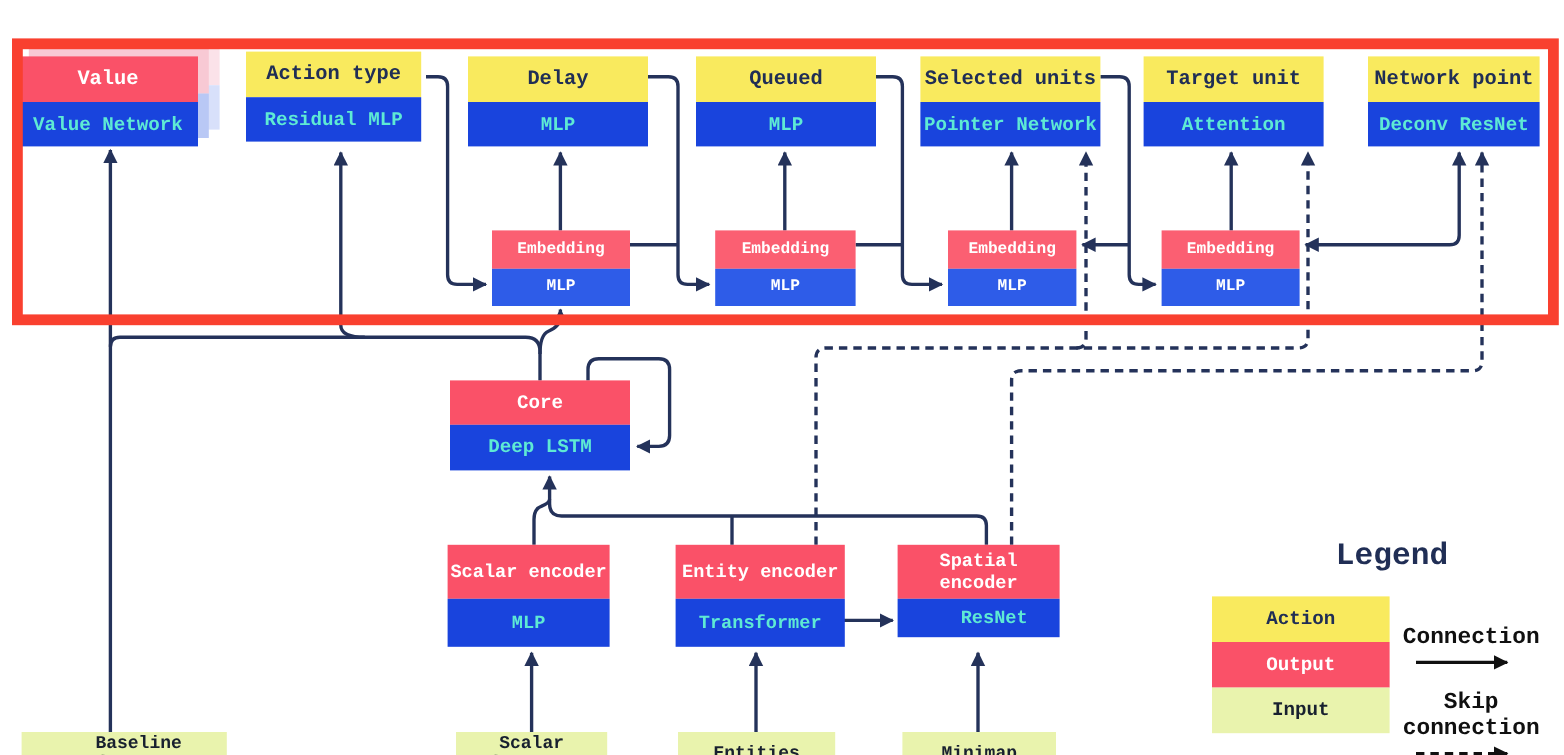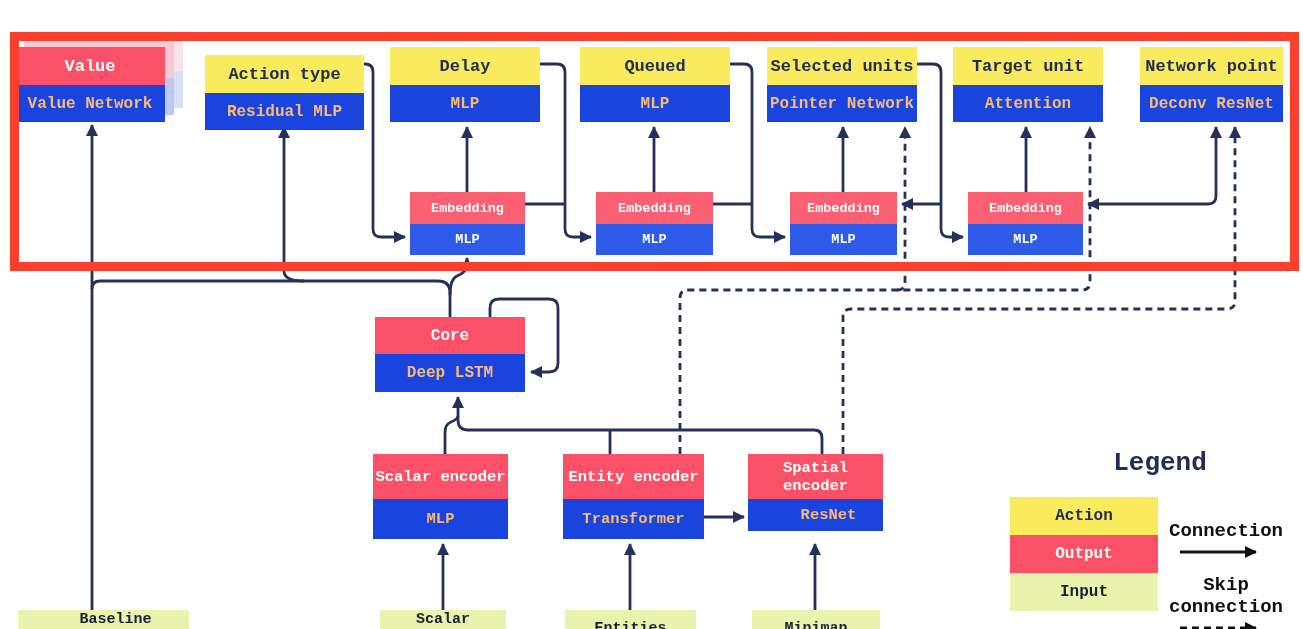--- a/index.html
+++ b/index.html
@@ -8,21 +8,21 @@
     --line:#24325a; --frame:#f9402f; --navy:#202e55; --black:#101010;
   }
   html,body{margin:0;padding:0;background:#ffffff;}
   .stage{position:relative;width:1303px;height:629px;background:#fff;overflow:hidden;
          font-family:Liberation Mono, monospace;margin-top:27px;}
   svg.wires{position:absolute;left:0;top:0;z-index:1;}
   .blk{position:absolute;z-index:2;}
   .band{display:flex;align-items:center;justify-content:center;text-align:center;}
   .band.action{background:var(--yellow);color:var(--navy);font-weight:700;font-size:17px;}
   .band.output{background:var(--pink);color:#fff;font-weight:700;font-size:17px;}
-  .band.network{background:var(--blue);color:#fdba74;font-weight:700;font-size:16px;}
+  .band.network{background:var(--blue);color:#5eead4;font-weight:700;font-size:16px;}
   .band.eout{background:var(--epink);color:#fff;font-weight:700;font-size:13.5px;}
   .band.enet{background:var(--eblue);color:#fff;font-weight:700;font-size:13.5px;}
   .band.input{background:var(--green);color:#18202f;font-weight:700;font-size:15px;}
   .ghost{position:absolute;z-index:2;}
   .frame{position:absolute;left:10px;top:5px;width:1289px;height:239px;
          border:9px solid var(--frame);box-sizing:border-box;z-index:3;}
   .legend-title{position:absolute;left:1100px;top:421px;width:120px;text-align:center;
          color:var(--navy);font-size:26px;font-weight:700;z-index:2;}
   .legend-key{position:absolute;left:1010px;top:470px;width:148px;z-index:2;border-radius:12px;}
   .legend-text{position:absolute;width:116px;text-align:center;color:var(--black);
@@ -94,21 +94,21 @@
   </div>
   <div class="ghost" style="left:24px;top:13px;width:150px;height:75px;">
     <div style="height:38px;background:#f8c9d4;"></div>
     <div style="height:37px;background:#b9c8f5;"></div>
   </div>
 
   <div class="blk" style="left:15px;top:20px;width:150px;">
     <div class="band output" style="height:38px;">Value</div>
     <div class="band network" style="height:37px;">Value Network</div>
   </div>
-  <div class="blk" style="left:205px;top:28px;width:159px;">
+  <div class="blk" style="left:205px;top:16px;width:146px;">
     <div class="band action" style="height:38px;">Action type</div>
     <div class="band network" style="height:37px;">Residual MLP</div>
   </div>
   <div class="blk" style="left:390px;top:20px;width:150px;">
     <div class="band action" style="height:38px;">Delay</div>
     <div class="band network" style="height:37px;">MLP</div>
   </div>
   <div class="blk" style="left:580px;top:20px;width:150px;">
     <div class="band action" style="height:38px;">Queued</div>
     <div class="band network" style="height:37px;">MLP</div>

